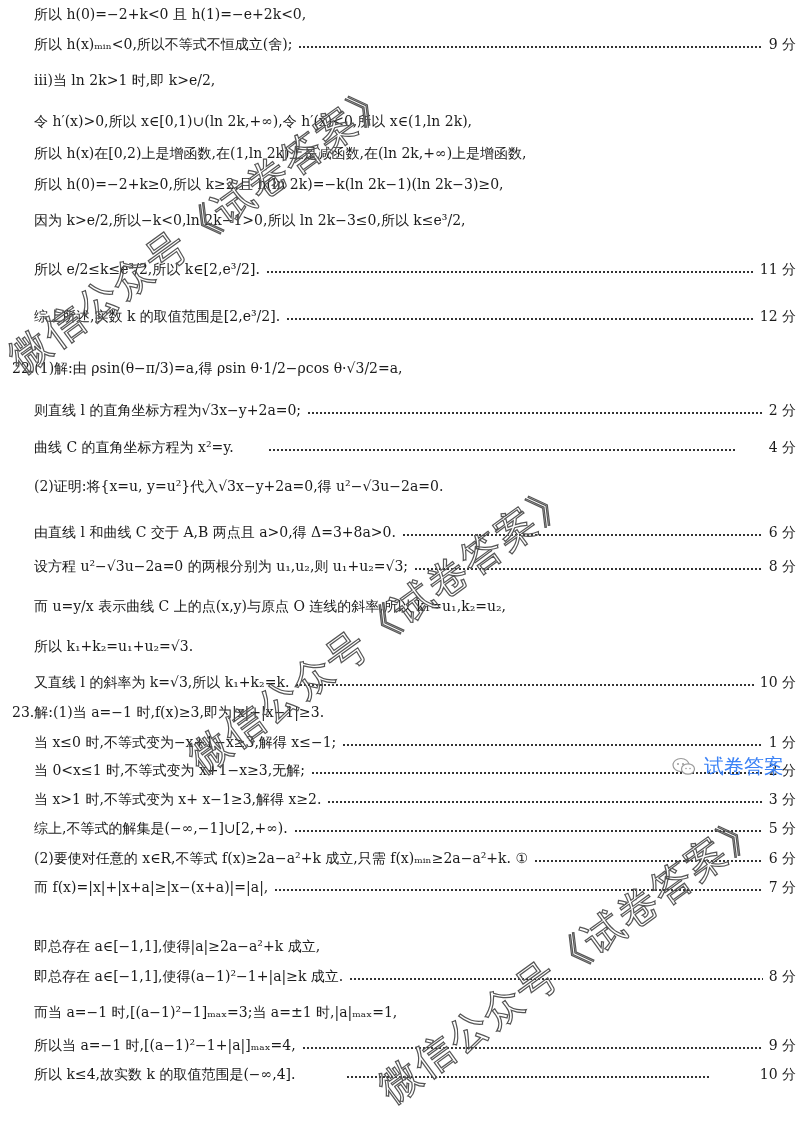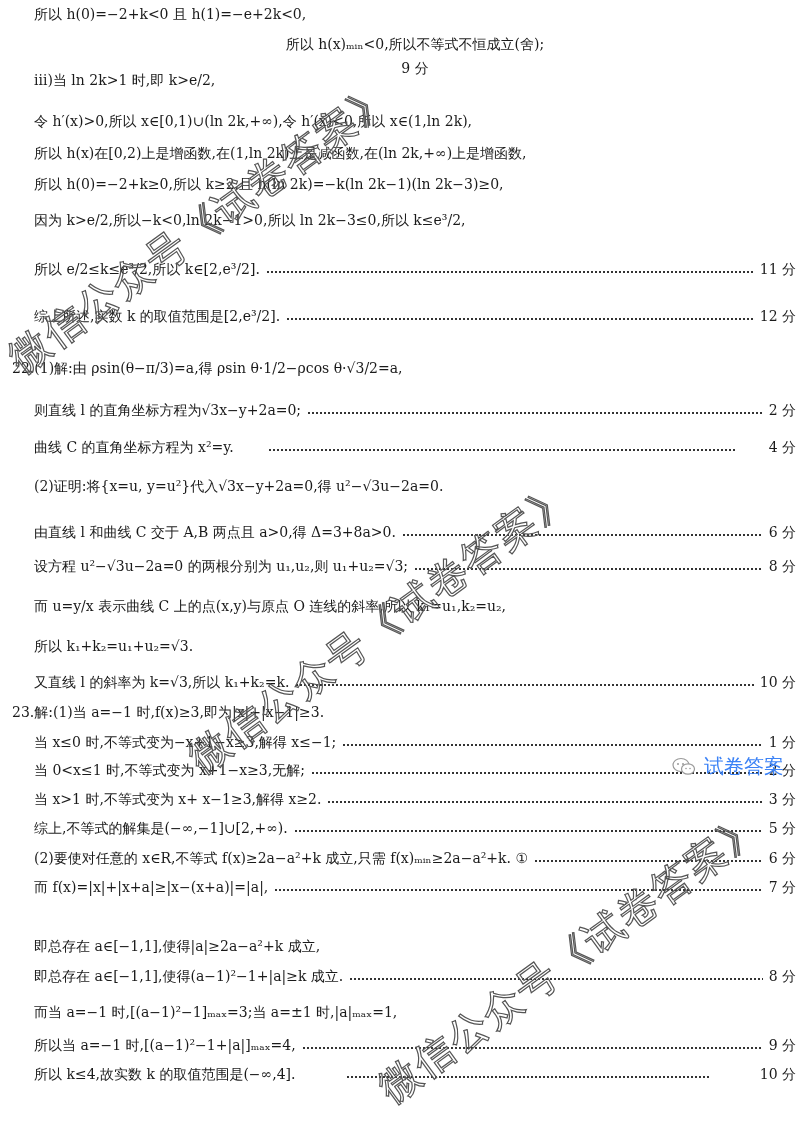--- a/index.html
+++ b/index.html
@@ -31,21 +31,21 @@
   }
   .brand .icon { width: 24px; height: 20px; margin-right: 8px; }
 </style>
 </head>
 <body>
 
 <div class="page">
   <div class="line" style="top:6px;">
       <span class="text">所以 h(0)=−2+k&lt;0 且 h(1)=−e+2k&lt;0,</span>
     </div>
-  <div class="line" style="top:36px;flex-direction:column;">
+  <div class="line" style="top:36px;">
       <span class="text">所以 h(x)ₘᵢₙ&lt;0,所以不等式不恒成立(舍);</span>
       <span class="dots"></span>
       <span class="score">9 分</span>
     </div>
   <div class="line" style="top:72px;">
       <span class="text">ⅲ)当 ln 2k&gt;1 时,即 k&gt;e/2,</span>
     </div>
   <div class="line" style="top:113px;">
       <span class="text">令 h′(x)&gt;0,所以 x∈[0,1)∪(ln 2k,+∞),令 h′(x)&lt;0,所以 x∈(1,ln 2k),</span>
     </div>

